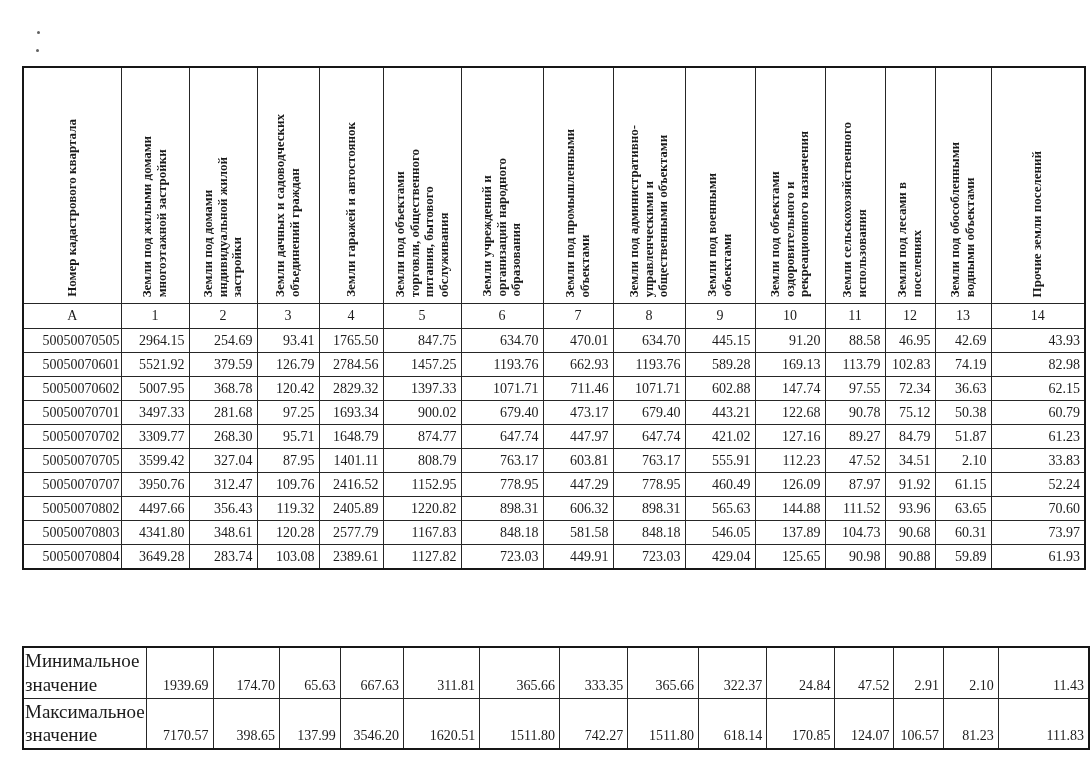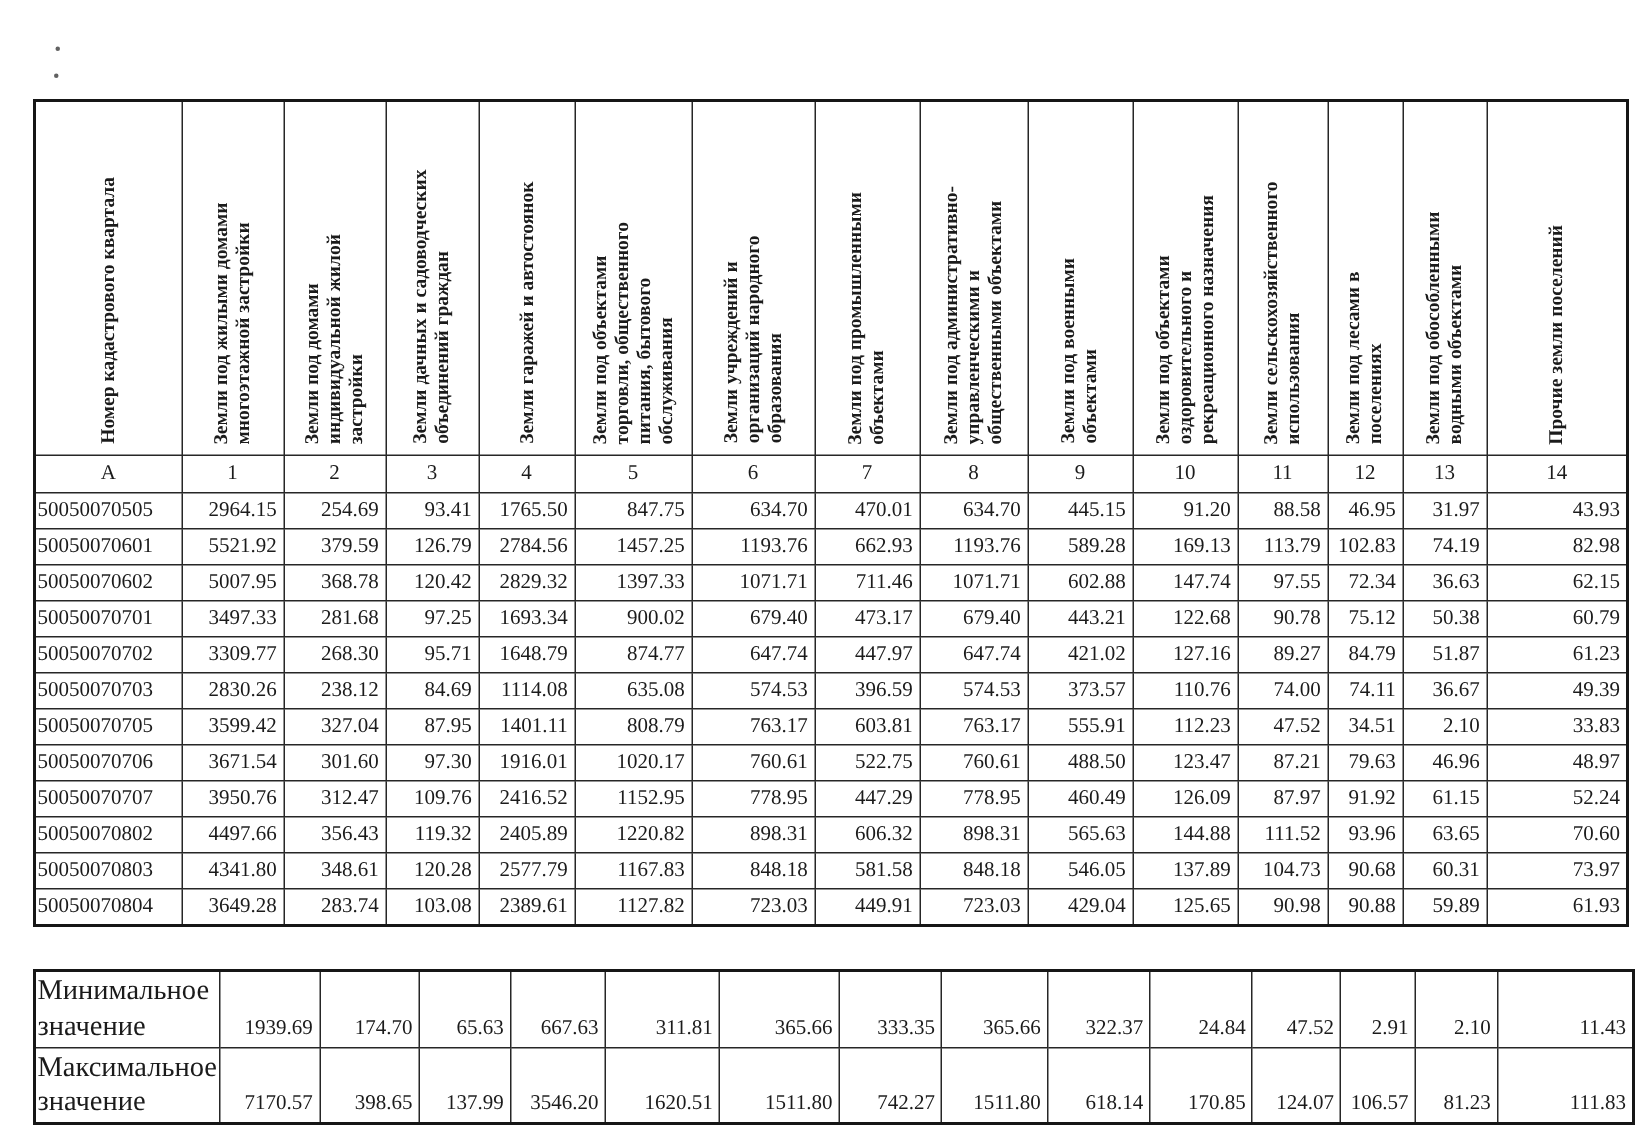--- a/index.html
+++ b/index.html
@@ -24,21 +24,21 @@
     display:inline-block;
     writing-mode:vertical-rl;
     transform:rotate(180deg);
     white-space:pre-line;
     text-align:left;
     font-weight:bold;font-size:13px;line-height:1.13;
     max-height:224px;
   }
   td.idx{height:22px;text-align:center;font-size:14px;vertical-align:middle;}
   tbody.rows td{height:21px;vertical-align:middle;font-size:14px;}
-  td.id{text-align:left;}
+  td.id{text-align:right;}
   td.num{text-align:right;padding-right:4px;}
   .summary tr{height:34px;}
   td.sum-label{
     text-align:left;font-size:19px;line-height:1.25;
     white-space:pre-line;vertical-align:middle;padding:1px;
   }
   td.sum-num{vertical-align:bottom;padding-bottom:4px;font-size:14px;}
 </style>
 </head>
 <body>
@@ -127,21 +127,21 @@
           <td class="num">93.41</td>
           <td class="num">1765.50</td>
           <td class="num">847.75</td>
           <td class="num">634.70</td>
           <td class="num">470.01</td>
           <td class="num">634.70</td>
           <td class="num">445.15</td>
           <td class="num">91.20</td>
           <td class="num">88.58</td>
           <td class="num">46.95</td>
-          <td class="num">31.97</td>
+          <td class="num">42.69</td>
           <td class="num">43.93</td>
         </tr>
         <tr>
           <td class="id">50050070601</td>
           <td class="num">5521.92</td>
           <td class="num">379.59</td>
           <td class="num">126.79</td>
           <td class="num">2784.56</td>
           <td class="num">1457.25</td>
           <td class="num">1193.76</td>
@@ -199,69 +199,35 @@
           <td class="num">447.97</td>
           <td class="num">647.74</td>
           <td class="num">421.02</td>
           <td class="num">127.16</td>
           <td class="num">89.27</td>
           <td class="num">84.79</td>
           <td class="num">51.87</td>
           <td class="num">61.23</td>
         </tr>
         <tr>
-          <td class="id">50050070703</td>
-          <td class="num">2830.26</td>
-          <td class="num">238.12</td>
-          <td class="num">84.69</td>
-          <td class="num">1114.08</td>
-          <td class="num">635.08</td>
-          <td class="num">574.53</td>
-          <td class="num">396.59</td>
-          <td class="num">574.53</td>
-          <td class="num">373.57</td>
-          <td class="num">110.76</td>
-          <td class="num">74.00</td>
-          <td class="num">74.11</td>
-          <td class="num">36.67</td>
-          <td class="num">49.39</td>
-        </tr>
-        <tr>
           <td class="id">50050070705</td>
           <td class="num">3599.42</td>
           <td class="num">327.04</td>
           <td class="num">87.95</td>
           <td class="num">1401.11</td>
           <td class="num">808.79</td>
           <td class="num">763.17</td>
           <td class="num">603.81</td>
           <td class="num">763.17</td>
           <td class="num">555.91</td>
           <td class="num">112.23</td>
           <td class="num">47.52</td>
           <td class="num">34.51</td>
           <td class="num">2.10</td>
           <td class="num">33.83</td>
-        </tr>
-        <tr>
-          <td class="id">50050070706</td>
-          <td class="num">3671.54</td>
-          <td class="num">301.60</td>
-          <td class="num">97.30</td>
-          <td class="num">1916.01</td>
-          <td class="num">1020.17</td>
-          <td class="num">760.61</td>
-          <td class="num">522.75</td>
-          <td class="num">760.61</td>
-          <td class="num">488.50</td>
-          <td class="num">123.47</td>
-          <td class="num">87.21</td>
-          <td class="num">79.63</td>
-          <td class="num">46.96</td>
-          <td class="num">48.97</td>
         </tr>
         <tr>
           <td class="id">50050070707</td>
           <td class="num">3950.76</td>
           <td class="num">312.47</td>
           <td class="num">109.76</td>
           <td class="num">2416.52</td>
           <td class="num">1152.95</td>
           <td class="num">778.95</td>
           <td class="num">447.29</td>

